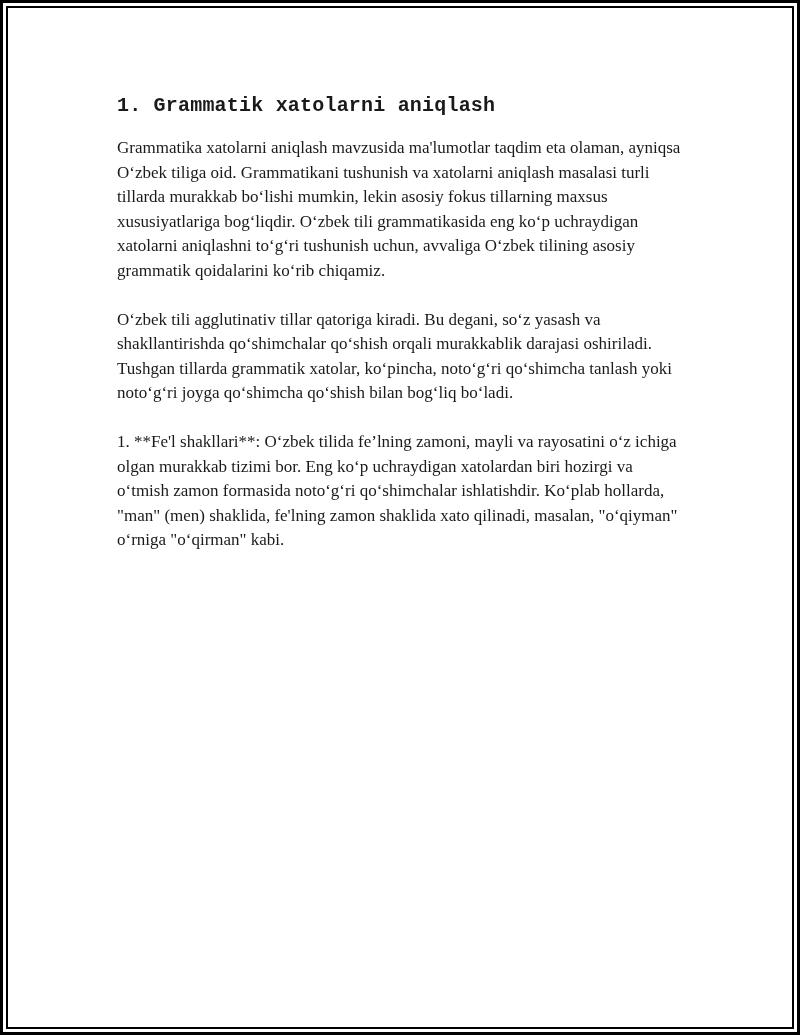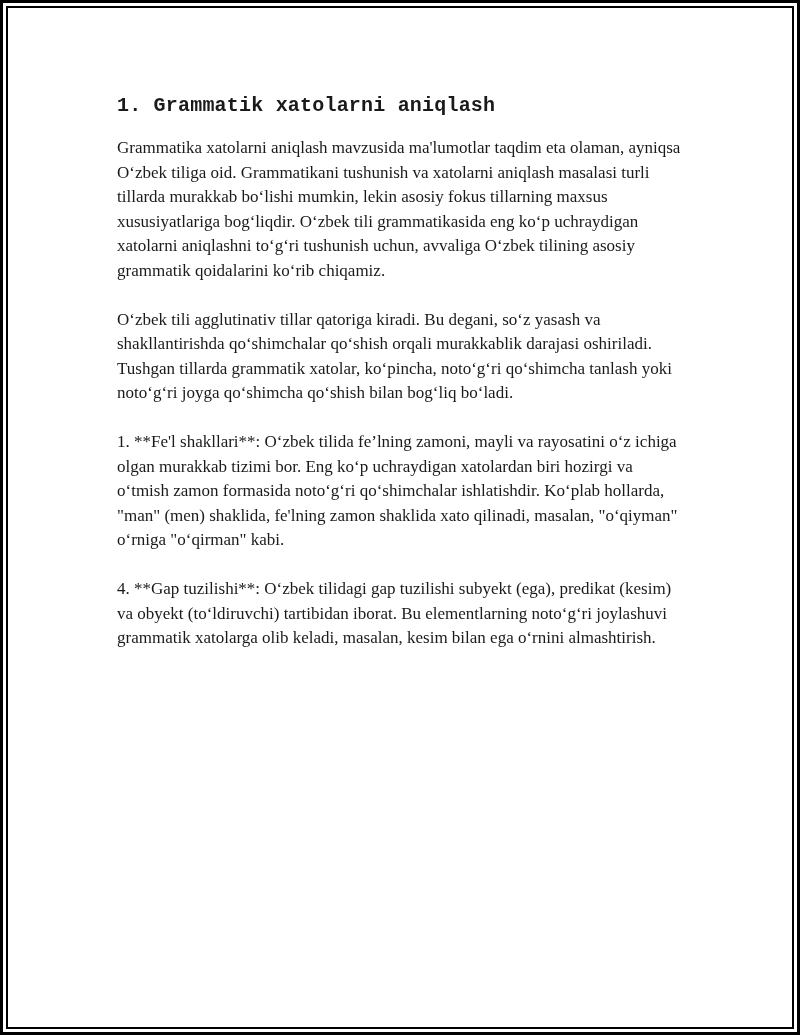--- a/index.html
+++ b/index.html
@@ -48,16 +48,15 @@
 </head>
 <body>
 
 <div class="page">
   <div class="page-inner">
     <article class="content">
       <h1>1. Grammatik xatolarni aniqlash</h1>
       <p>Grammatika xatolarni aniqlash mavzusida ma'lumotlar taqdim eta olaman, ayniqsa O‘zbek tiliga oid. Grammatikani tushunish va xatolarni aniqlash masalasi turli tillarda murakkab bo‘lishi mumkin, lekin asosiy fokus tillarning maxsus xususiyatlariga bog‘liqdir. O‘zbek tili grammatikasida eng ko‘p uchraydigan xatolarni aniqlashni to‘g‘ri tushunish uchun, avvaliga O‘zbek tilining asosiy grammatik qoidalarini ko‘rib chiqamiz.</p>
       <p>O‘zbek tili agglutinativ tillar qatoriga kiradi. Bu degani, so‘z yasash va shakllantirishda qo‘shimchalar qo‘shish orqali murakkablik darajasi oshiriladi. Tushgan tillarda grammatik xatolar, ko‘pincha, noto‘g‘ri qo‘shimcha tanlash yoki noto‘g‘ri joyga qo‘shimcha qo‘shish bilan bog‘liq bo‘ladi.</p>
       <p>1. **Fe'l shakllari**: O‘zbek tilida fe’lning zamoni, mayli va rayosatini o‘z ichiga olgan murakkab tizimi bor. Eng ko‘p uchraydigan xatolardan biri hozirgi va o‘tmish zamon formasida noto‘g‘ri qo‘shimchalar ishlatishdir. Ko‘plab hollarda, "man" (men) shaklida, fe'lning zamon shaklida xato qilinadi, masalan, "o‘qiyman" o‘rniga "o‘qirman" kabi.</p>
-      <p>4. **Gap tuzilishi**: O‘zbek tilidagi gap tuzilishi subyekt (ega), predikat (kesim) va obyekt (to‘ldiruvchi) tartibidan iborat. Bu elementlarning noto‘g‘ri joylashuvi grammatik xatolarga olib keladi, masalan, kesim bilan ega o‘rnini almashtirish.</p>
     </article>
   </div>
 </div>
 
 </body></html>

